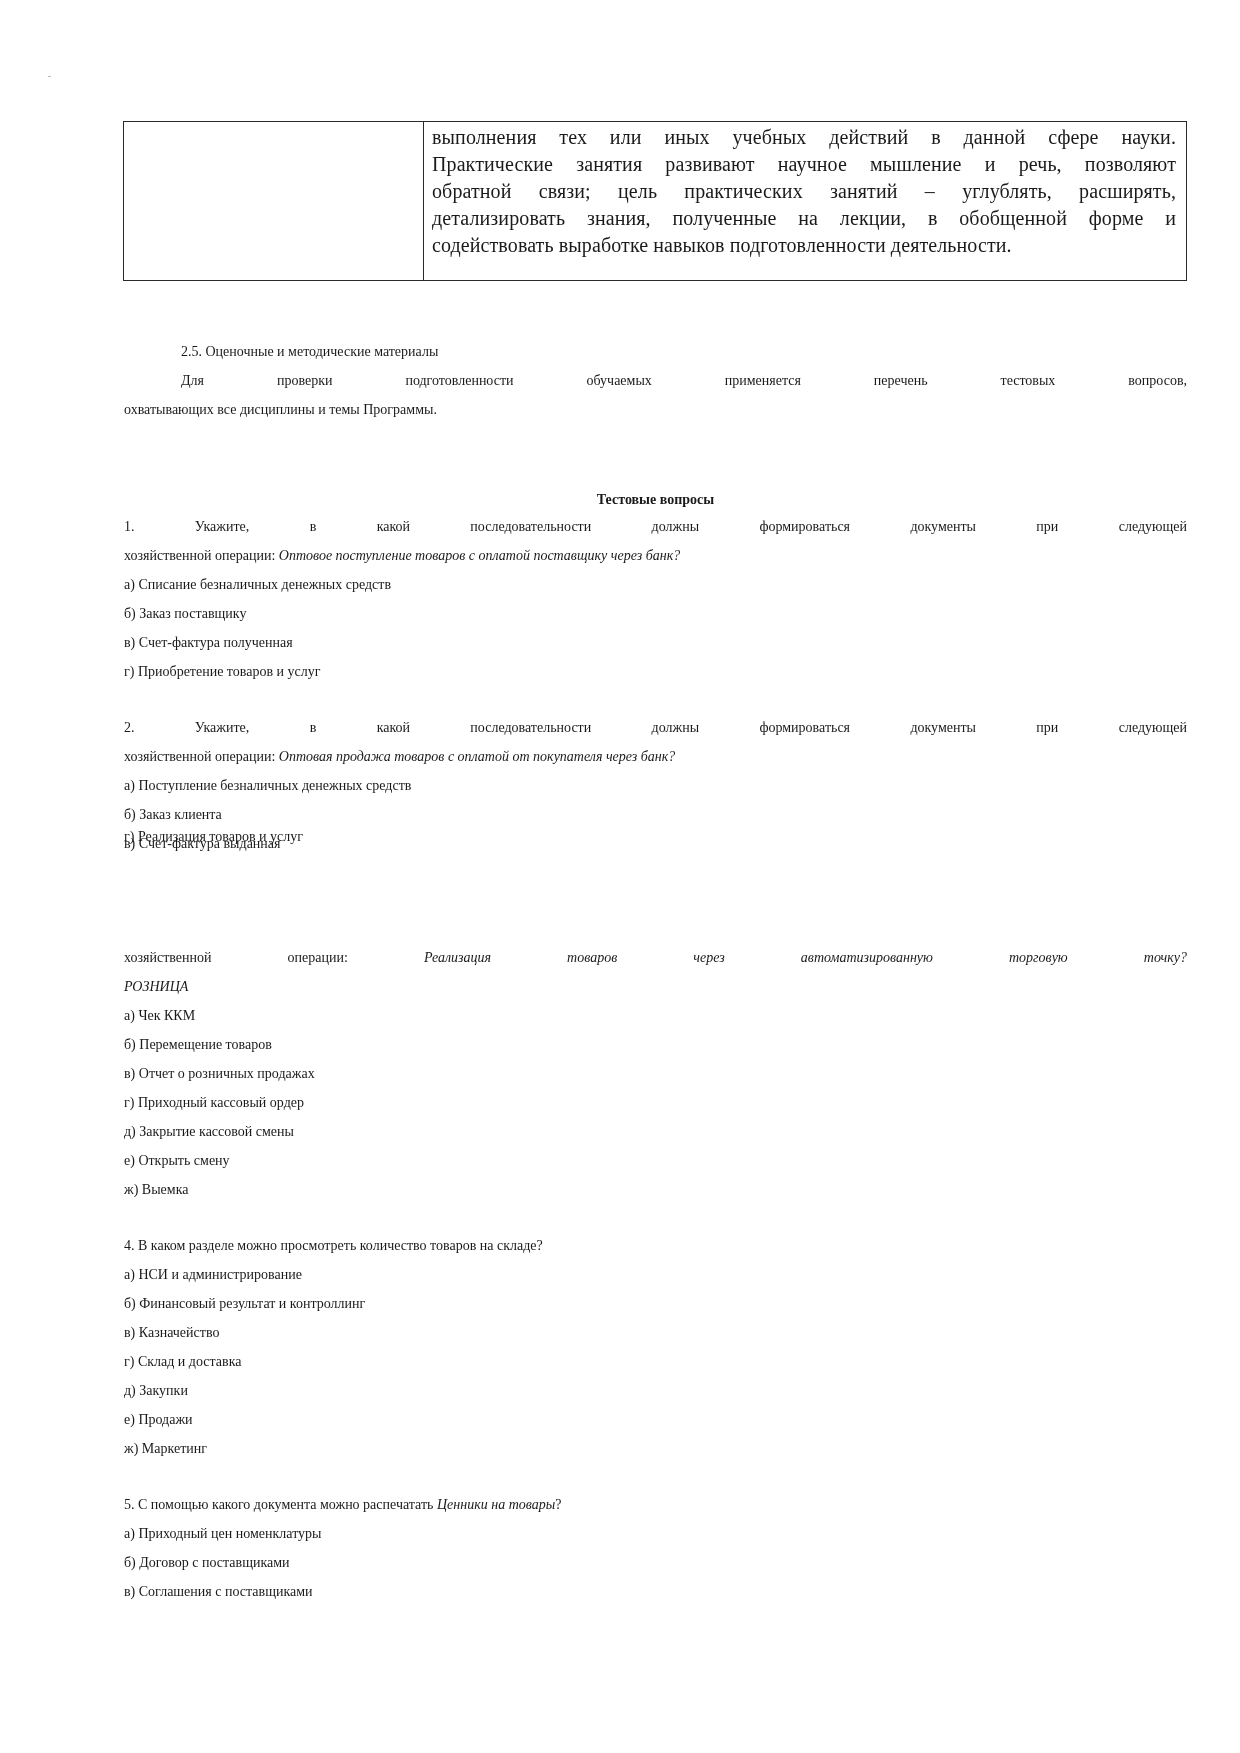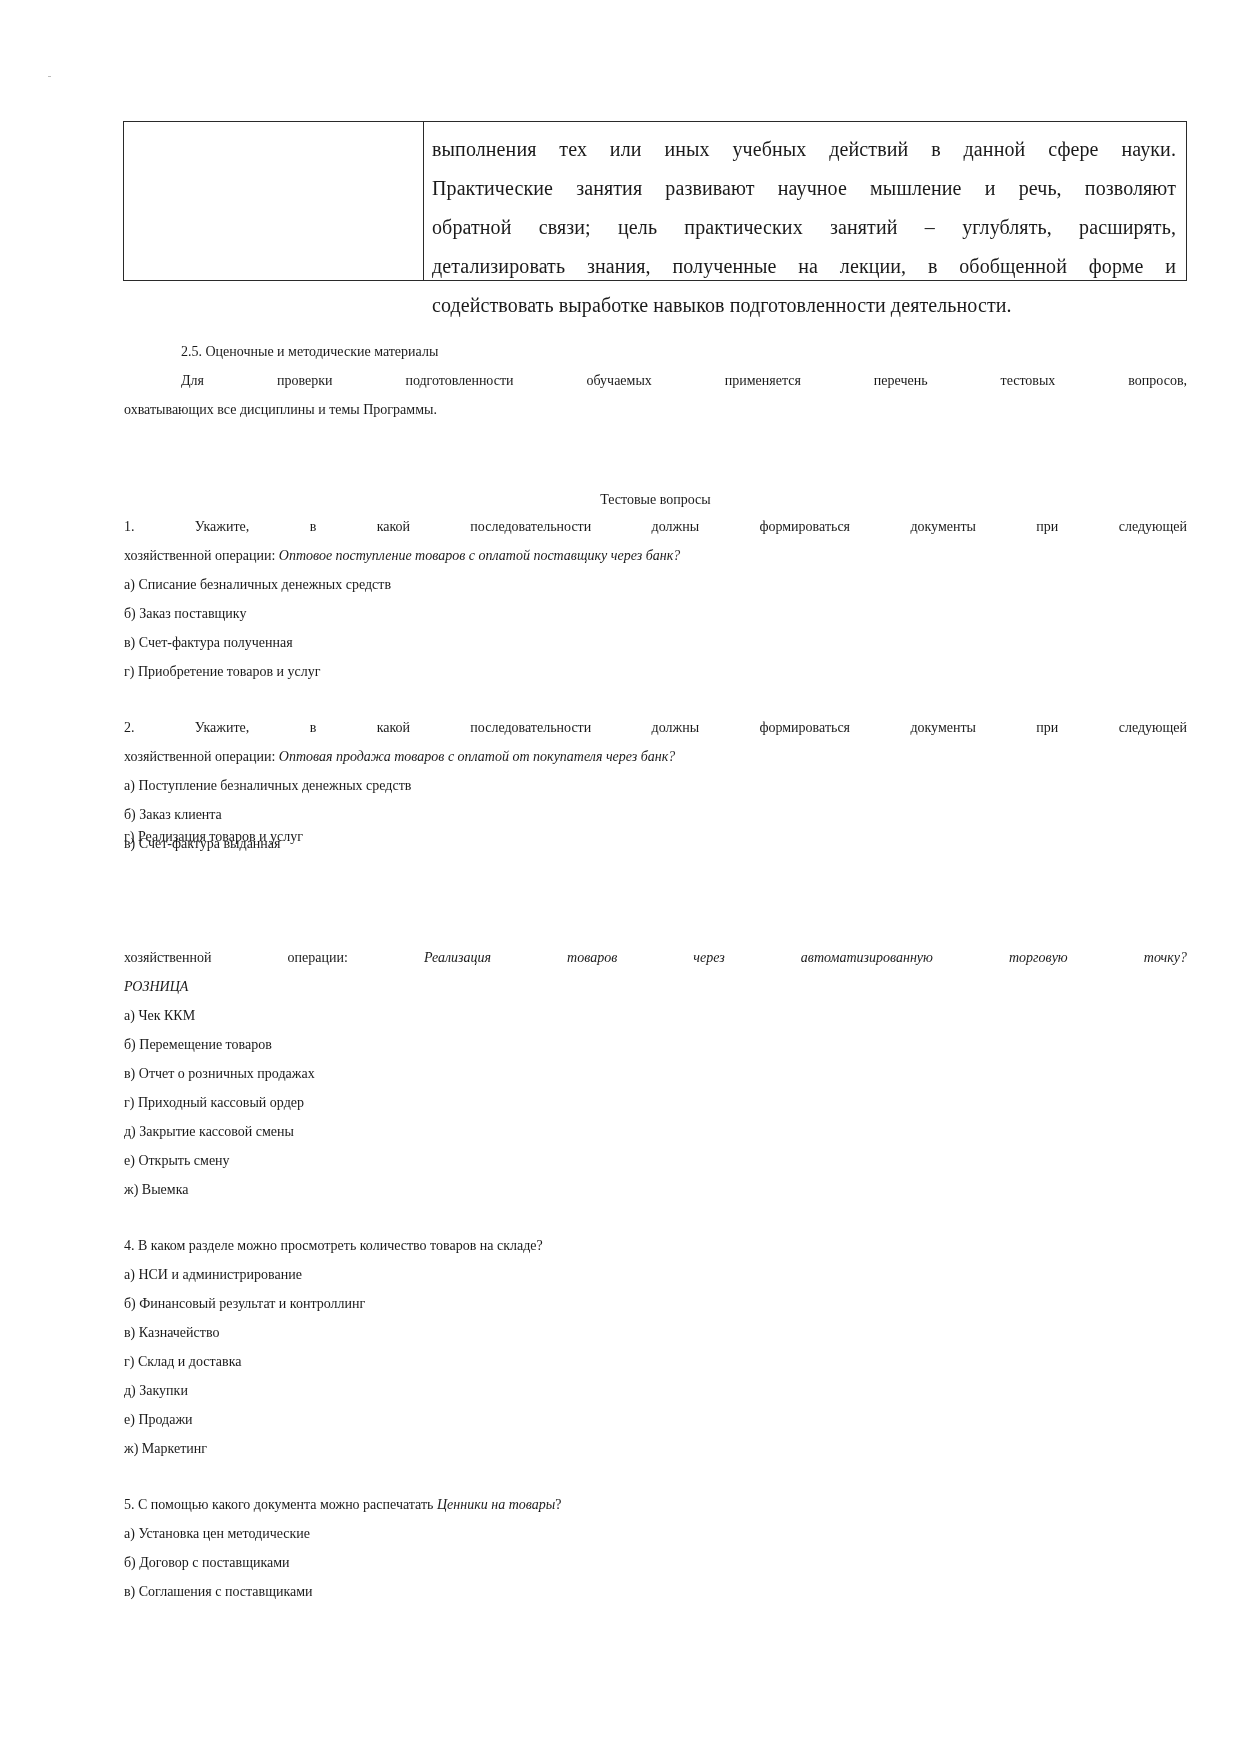--- a/index.html
+++ b/index.html
@@ -6,28 +6,28 @@
     body { width: 1240px; height: 1753px; position: relative; overflow: hidden;
            font-family: "Liberation Serif", "DejaVu Serif", serif; color: #1a1a1a; }
     .page { position: absolute; left: 0; top: 0; width: 1240px; height: 1753px; }
 
     
     .tbl { position: absolute; left: 123px; top: 121px; width: 1064px; height: 160px;
            border: 1.5px solid #2a2a2a; box-sizing: border-box; display: flex; }
     .tbl .c1 { width: 300px; border-right: 1.5px solid #2a2a2a; box-sizing: border-box; }
     .tbl .c2 { flex: 1; padding: 2px 10px 0 8px; box-sizing: border-box; }
     .tbl .line { font-size: 20px; line-height: 27px; text-align: justify; text-align-last: justify;
-                 white-space: nowrap; letter-spacing: 0.1px; margin-top: 12px; }
+                 white-space: nowrap; letter-spacing: 0.1px; }
     .tbl .line.last { text-align-last: left; }
 
     .txt { position: absolute; font-size: 14px; line-height: 29px; white-space: nowrap; }
     .just { text-align: justify; text-align-last: justify; width: 1063px; left: 124px; }
     .left { left: 124px; }
     .it { font-style: italic; }
-    .center { left: 124px; width: 1063px; text-align: center; }
+    .center { left: 124px; width: 1063px; text-align: center; font-weight: bold; }
     .heading { left: 181px; }
     .indent { left: 124px; width: 1063px; text-indent: 57px; text-align: justify; text-align-last: justify; }
     .speck { position: absolute; left: 48px; top: 76px; width: 3px; height: 1px; background: #bbb; }
   </style>
 </head>
 <body>
 
 <div class="page">
   <div class="speck"></div>
 
@@ -83,16 +83,16 @@
   <div class="txt left" style="top:1289px">б) Финансовый результат и контроллинг</div>
   <div class="txt left" style="top:1318px">в) Казначейство</div>
   <div class="txt left" style="top:1347px">г) Склад и доставка</div>
   <div class="txt left" style="top:1376px">д) Закупки</div>
   <div class="txt left" style="top:1405px">е) Продажи</div>
   <div class="txt left" style="top:1434px">ж) Маркетинг</div>
 
   <div class="txt left" style="top:1490px">
     <span>5. С помощью какого документа можно распечатать </span><span class="it">Ценники на товары</span><span>?</span>
   </div>
-  <div class="txt left" style="top:1519px">а) Установка цен методические</div>
+  <div class="txt left" style="top:1519px">а) Приходный цен номенклатуры</div>
   <div class="txt left" style="top:1548px">б) Договор с поставщиками</div>
   <div class="txt left" style="top:1577px">в) Соглашения с поставщиками</div>
 </div>
 
 </body></html>

